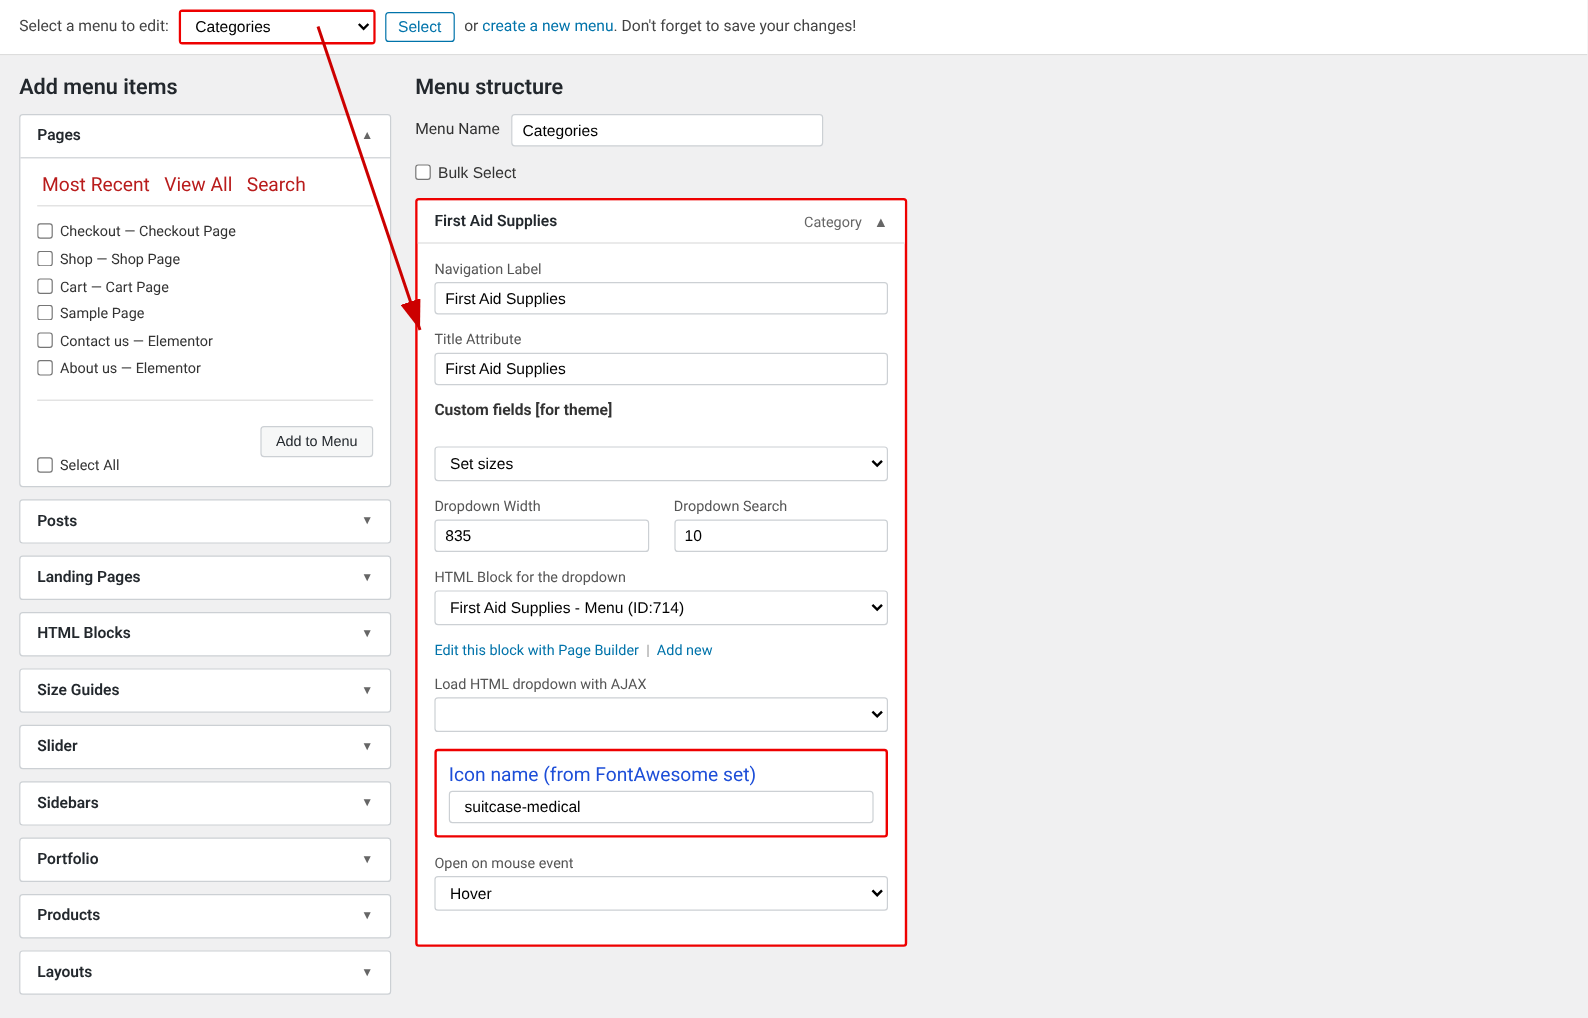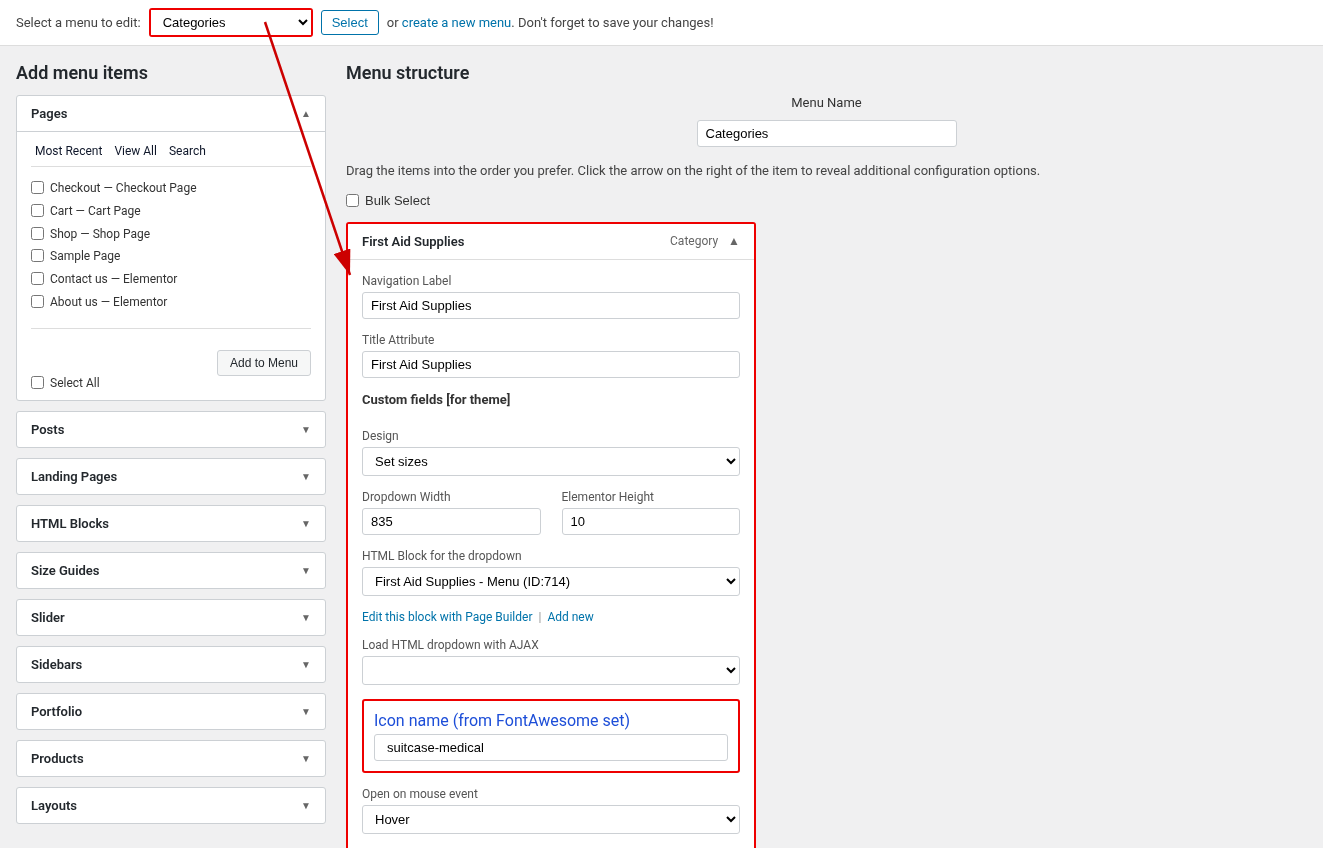--- a/index.html
+++ b/index.html
@@ -81,22 +81,22 @@
     .accordion-content { padding: 10px 14px; }
 
     .pages-tabs {
       display: flex;
       gap: 4px;
       margin-bottom: 10px;
       border-bottom: 1px solid #ddd;
       padding-bottom: 6px;
     }
     .pages-tab {
-      color: #0f172a;
-      font-size: 12px;
+      color: #b91c1c;
+      font-size: 16px;
       cursor: pointer;
       background: none;
       border: none;
       padding: 2px 4px;
       text-decoration: none;
     }
 
     .checkbox-list { max-height: 170px; overflow-y: auto; margin-bottom: 8px; position: relative; }
     .checkbox-item {
       display: flex;
@@ -130,21 +130,20 @@
 
     
     .right-panel { flex: 1; }
     .right-section-title { font-size: 18px; font-weight: 600; color: #23282d; margin-bottom: 12px; }
 
     .menu-name-row {
       display: flex;
       align-items: center;
       gap: 10px;
       margin-bottom: 14px;
-      flex-direction: column;
     }
     .menu-name-label { font-size: 13px; color: #333; white-space: nowrap; }
     .menu-name-input {
       border: 1px solid #ccd0d4;
       padding: 5px 8px;
       font-size: 13px;
       width: 260px;
       border-radius: 3px;
     }
 
@@ -264,25 +263,25 @@
           <a class="pages-tab">Search</a>
         </div>
         <div class="pages-list-wrapper">
           <div class="checkbox-list">
             <div class="checkbox-item">
               <input type="checkbox" style="">
               <label>Checkout — Checkout Page</label>
             </div>
             <div class="checkbox-item">
               <input type="checkbox" style="">
+              <label>Shop — Shop Page</label>
+            </div>
+            <div class="checkbox-item">
+              <input type="checkbox" style="">
               <label>Cart — Cart Page</label>
-            </div>
-            <div class="checkbox-item">
-              <input type="checkbox" style="">
-              <label>Shop — Shop Page</label>
             </div>
             <div class="checkbox-item">
               <input type="checkbox" style="">
               <label>Sample Page</label>
             </div>
             <div class="checkbox-item">
               <input type="checkbox" style="">
               <label>Contact us — Elementor</label>
             </div>
             <div class="checkbox-item">
@@ -359,21 +358,20 @@
   </div>
 
   <div class="right-panel">
     <div class="right-section-title">Menu structure</div>
 
     <div class="menu-name-row">
       <span class="menu-name-label">Menu Name</span>
       <input class="menu-name-input" type="text" value="Categories" style="">
     </div>
 
-    <p class="instruction-text">Drag the items into the order you prefer. Click the arrow on the right of the item to reveal additional configuration options.</p>
 
     <div class="bulk-select-row">
       <button class="bulk-select-btn">
         <input type="checkbox" style="">
         <span>Bulk Select</span>
       </button>
     </div>
 
     <div class="menu-item-card">
       <div class="menu-item-header">
@@ -389,35 +387,34 @@
           <input class="field-input" type="text" value="First Aid Supplies" style="">
         </div>
         <div class="field-group">
           <div class="field-label">Title Attribute</div>
           <input class="field-input" type="text" value="First Aid Supplies" style="">
         </div>
 
         <div class="custom-fields-title">Custom fields [for theme]</div>
 
         <div class="field-group">
-          <div class="field-label">Design</div>
           <select class="field-select">
             <option>Set sizes</option>
             <option>Default</option>
             <option>Full Width</option>
           </select>
         </div>
 
         <div class="two-col-row">
           <div class="field-group">
             <div class="field-label">Dropdown Width</div>
             <input class="field-input" type="text" value="835" style="">
           </div>
           <div class="field-group">
-            <div class="field-label">Elementor Height</div>
+            <div class="field-label">Dropdown Search</div>
             <input class="field-input" type="text" value="10" style="">
           </div>
         </div>
 
         <div class="field-group">
           <div class="field-label">HTML Block for the dropdown</div>
           <select class="field-select">
             <option>First Aid Supplies - Menu (ID:714)</option>
             <option>None</option>
           </select>

